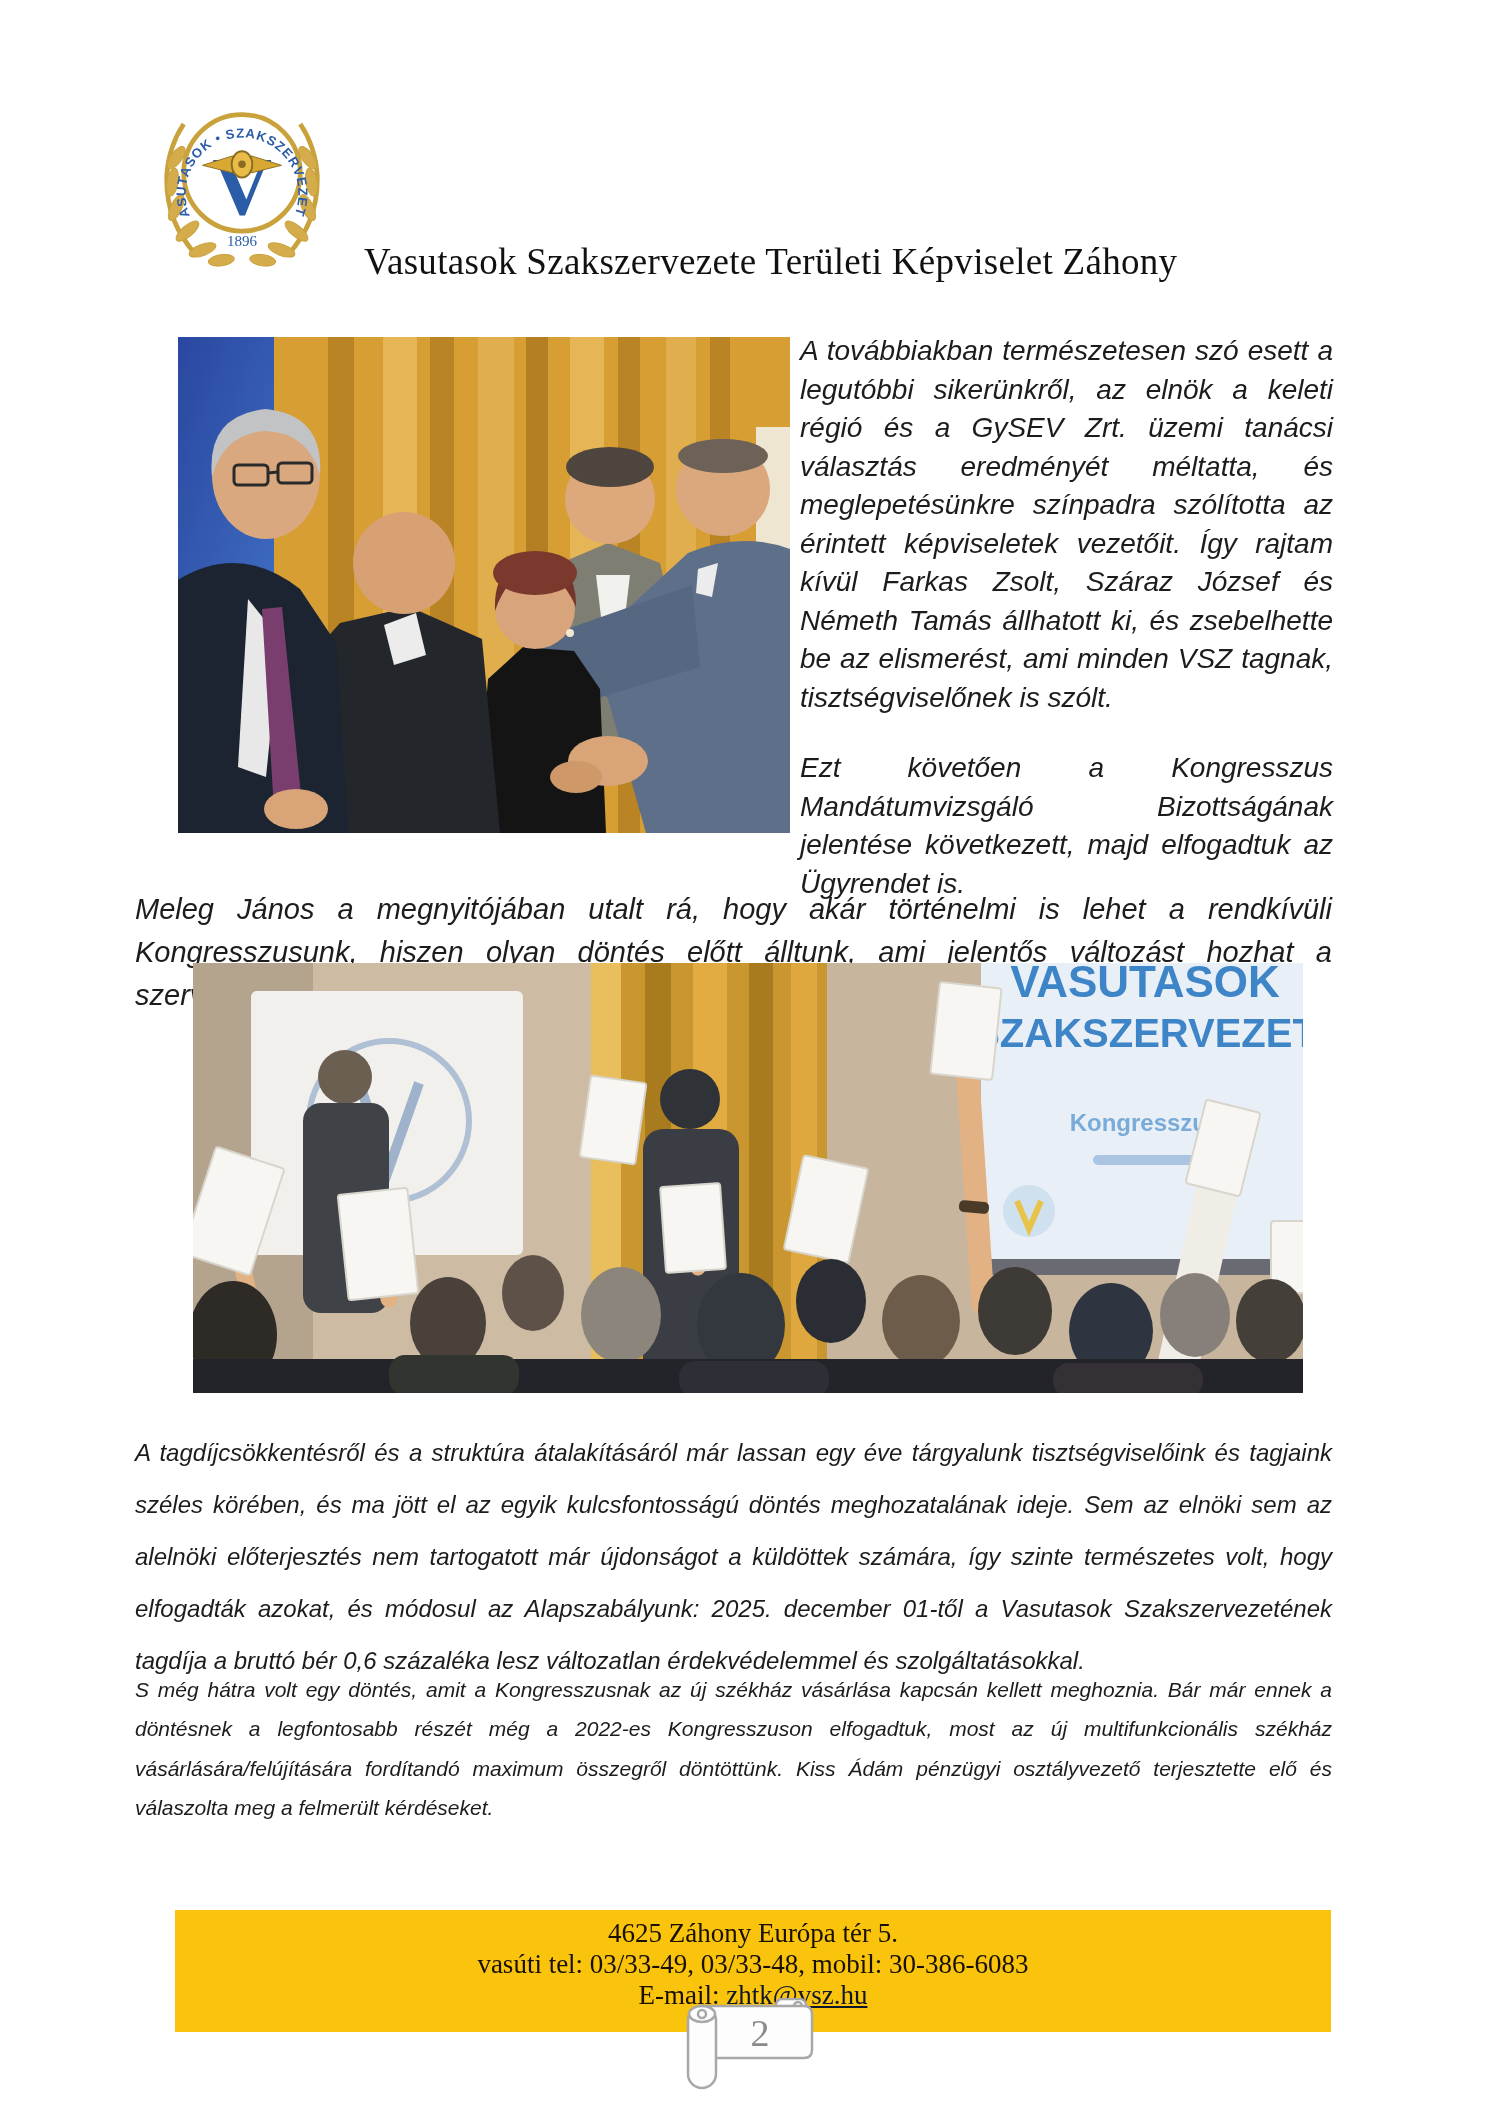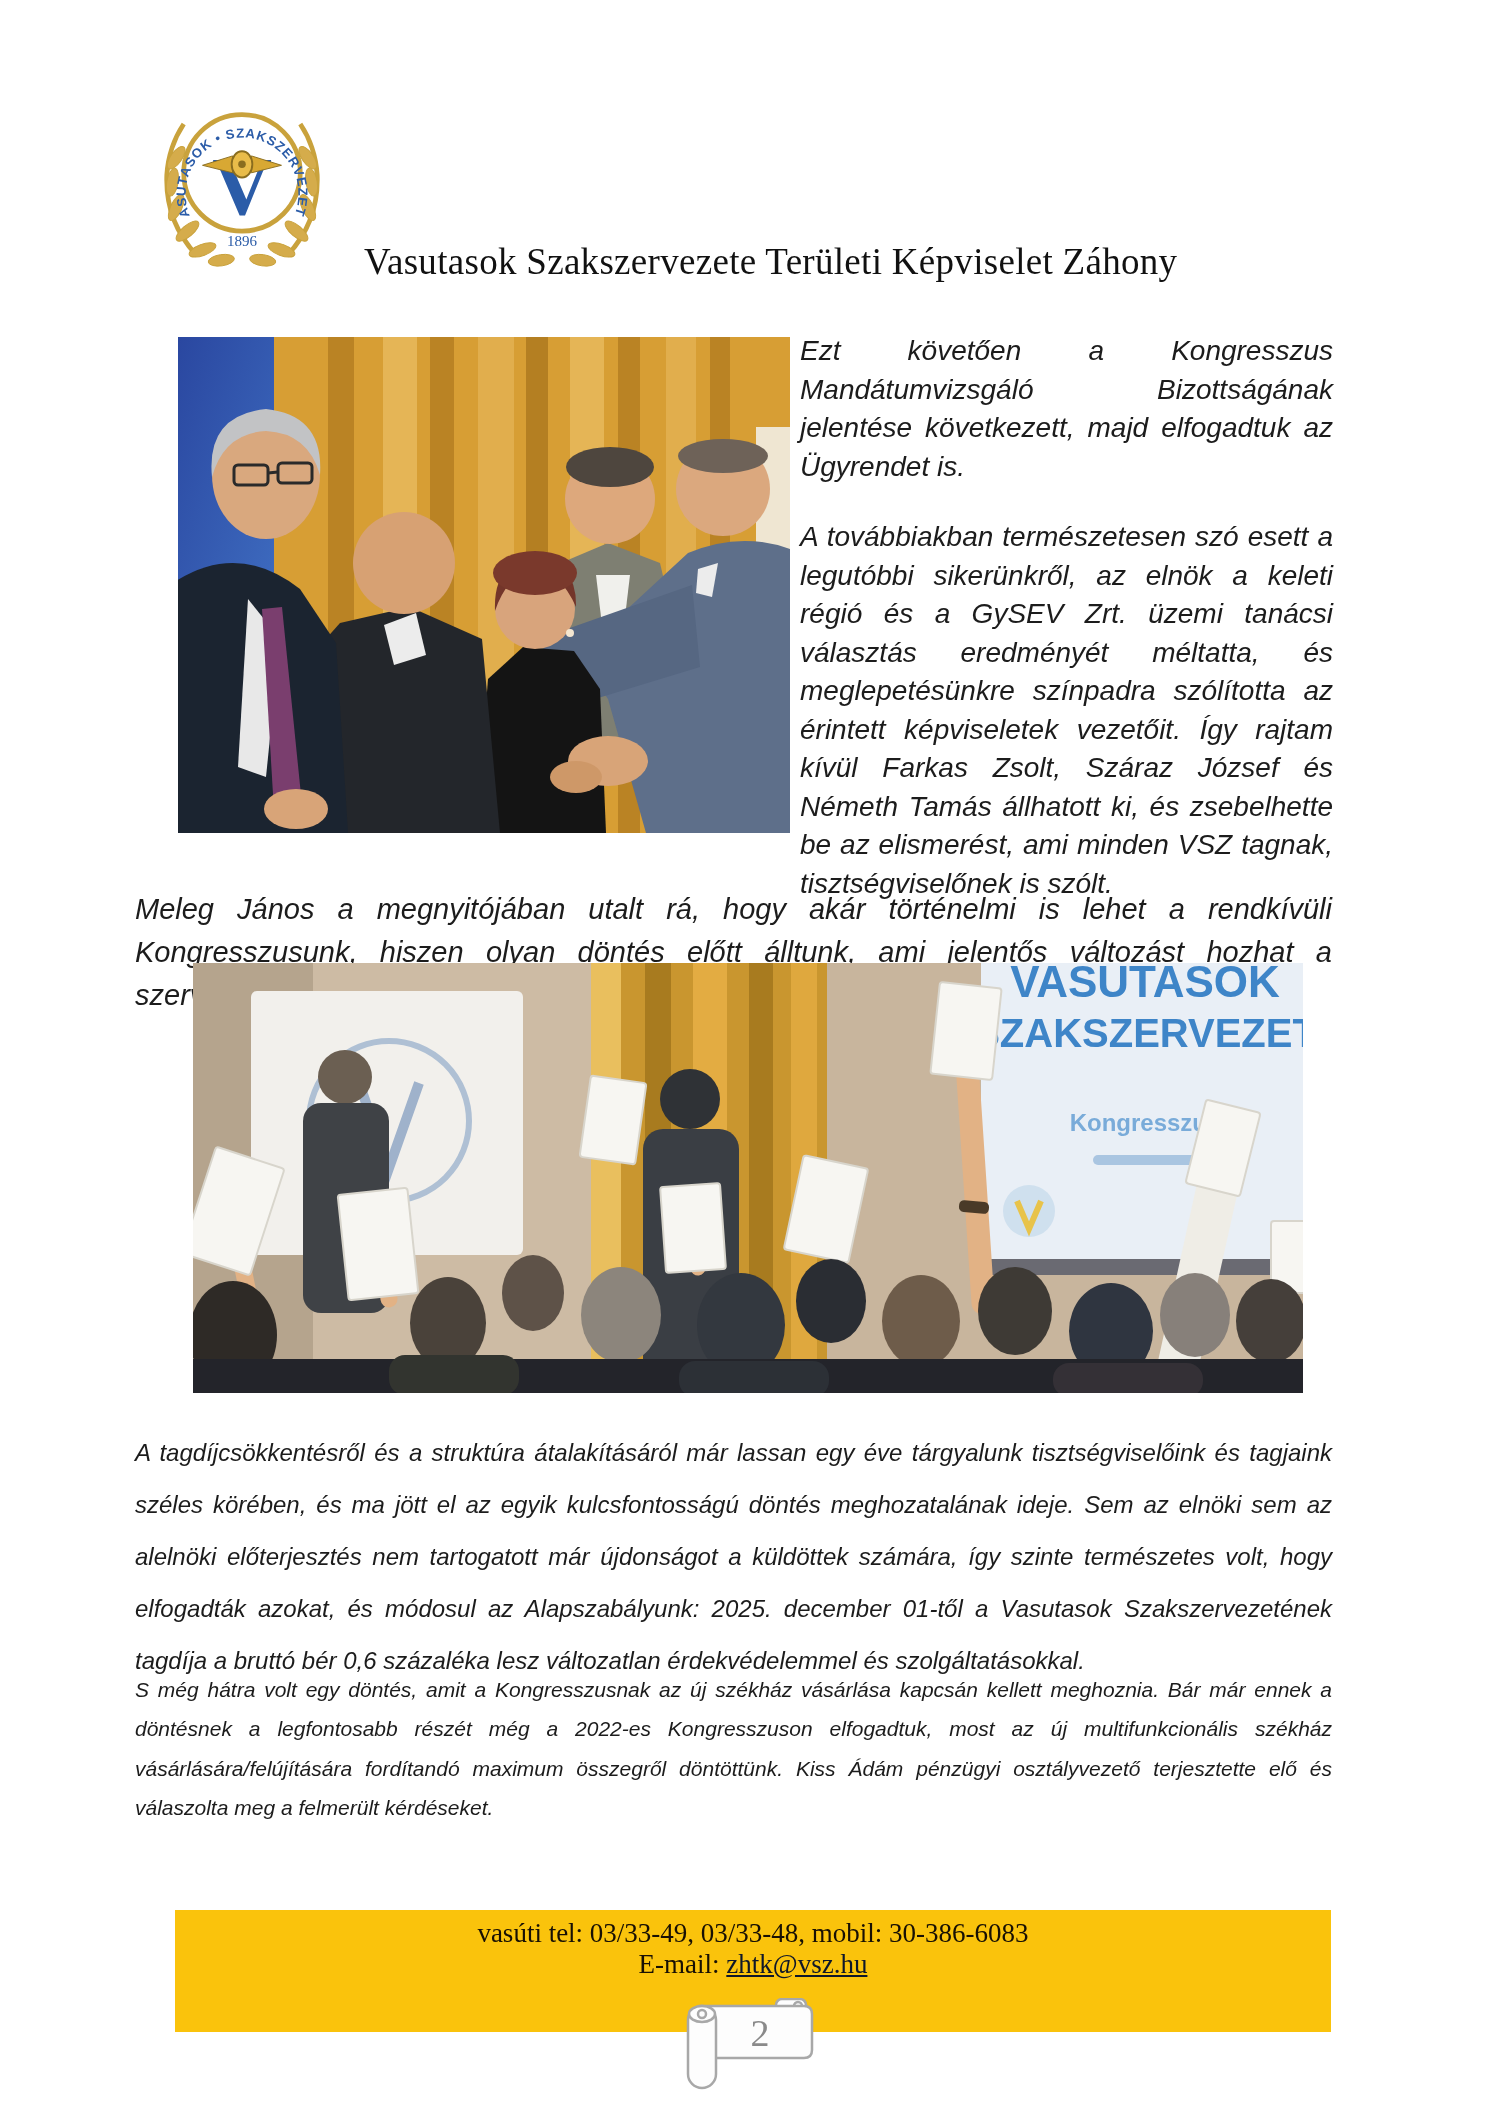--- a/index.html
+++ b/index.html
@@ -157,22 +157,22 @@
         <path d="M34,140 Q28,78 88,72 Q146,78 142,138 Q130,96 88,94 Q46,96 34,140 Z" fill="#C2C3C5"></path>
         <rect x="56" y="128" width="34" height="20" rx="4" fill="none" stroke="#2a2a2a" stroke-width="3"></rect>
         <rect x="100" y="126" width="34" height="20" rx="4" fill="none" stroke="#2a2a2a" stroke-width="3"></rect>
         <line x1="90" y1="136" x2="100" y2="135" stroke="#2a2a2a" stroke-width="3"></line>
         <ellipse cx="118" cy="472" rx="32" ry="20" fill="#D8A478"></ellipse>
       </g>
     </svg>
   </div>
 
   <div class="rightcol btxt">
+    <p>A továbbiakban természetesen szó esett a legutóbbi sikerünkről, az elnök a keleti régió és a GySEV Zrt. üzemi tanácsi választás eredményét méltatta, és meglepetésünkre színpadra szólította az érintett képviseletek vezetőit. Így rajtam kívül Farkas Zsolt, Száraz József és Németh Tamás állhatott ki, és zsebelhette be az elismerést, ami minden VSZ tagnak, tisztségviselőnek is szólt.</p>
     <p>Ezt követően a Kongresszus Mandátumvizsgáló Bizottságának jelentése következett, majd elfogadtuk az Ügyrendet is.</p>
-    <p>A továbbiakban természetesen szó esett a legutóbbi sikerünkről, az elnök a keleti régió és a GySEV Zrt. üzemi tanácsi választás eredményét méltatta, és meglepetésünkre színpadra szólította az érintett képviseletek vezetőit. Így rajtam kívül Farkas Zsolt, Száraz József és Németh Tamás állhatott ki, és zsebelhette be az elismerést, ami minden VSZ tagnak, tisztségviselőnek is szólt.</p>
   </div>
 
   <div class="para-meleg btxt">Meleg János a megnyitójában utalt rá, hogy akár történelmi is lehet a rendkívüli Kongresszusunk, hiszen olyan döntés előtt álltunk, ami jelentős változást hozhat a szervezetünk életében, jelenében és jövőjében egyaránt.</div>
 
   <div class="photo2">
     <svg viewBox="0 0 1110 430" width="1110" height="430">
 
       <rect x="0" y="0" width="1110" height="430" fill="#C8B59D"></rect>
       <rect x="0" y="0" width="400" height="430" fill="#CDBBA4"></rect>
       <rect x="0" y="0" width="120" height="430" fill="#B5A48D"></rect>
@@ -252,20 +252,21 @@
         <rect x="486" y="398" width="150" height="36" rx="16" fill="#2C3036"></rect>
         <rect x="860" y="400" width="150" height="34" rx="16" fill="#343036"></rect>
       </g>
     </svg>
   </div>
 
   <div class="para-tagdij btxt">A tagdíjcsökkentésről és a struktúra átalakításáról már lassan egy éve tárgyalunk tisztségviselőink és tagjaink széles körében, és ma jött el az egyik kulcsfontosságú döntés meghozatalának ideje. Sem az elnöki sem az alelnöki előterjesztés nem tartogatott már újdonságot a küldöttek számára, így szinte természetes volt, hogy elfogadták azokat, és módosul az Alapszabályunk: 2025. december 01-től a Vasutasok Szakszervezetének tagdíja a bruttó bér 0,6 százaléka lesz változatlan érdekvédelemmel és szolgáltatásokkal.</div>
   <div class="para-szekhaz btxt">S még hátra volt egy döntés, amit a Kongresszusnak az új székház vásárlása kapcsán kellett meghoznia. Bár már ennek a döntésnek a legfontosabb részét még a 2022-es Kongresszuson elfogadtuk, most az új multifunkcionális székház vásárlására/felújítására fordítandó maximum összegről döntöttünk. Kiss Ádám pénzügyi osztályvezető terjesztette elő és válaszolta meg a felmerült kérdéseket.</div>
 
   <div class="footer-band">
+    <div>4625 Záhony Európa tér 5.</div>
     <div>vasúti tel: 03/33-49, 03/33-48, mobil: 30-386-6083</div>
     <div>
       <span>E-mail:</span>
       <a class="mail-link">zhtk@vsz.hu</a>
     </div>
   </div>
 
   <div class="scroll-pagenum">
     <svg viewBox="0 0 150 100" width="150" height="100">
       <g fill="#FDFDFD" stroke="#A8A8A8" stroke-width="2.5">

